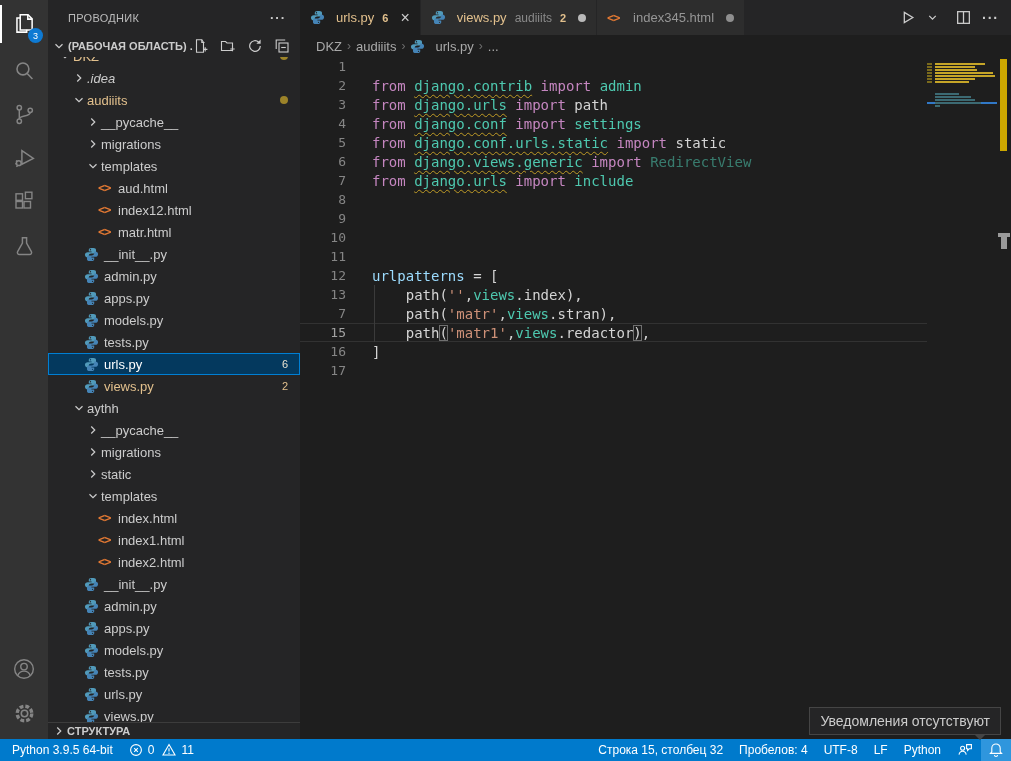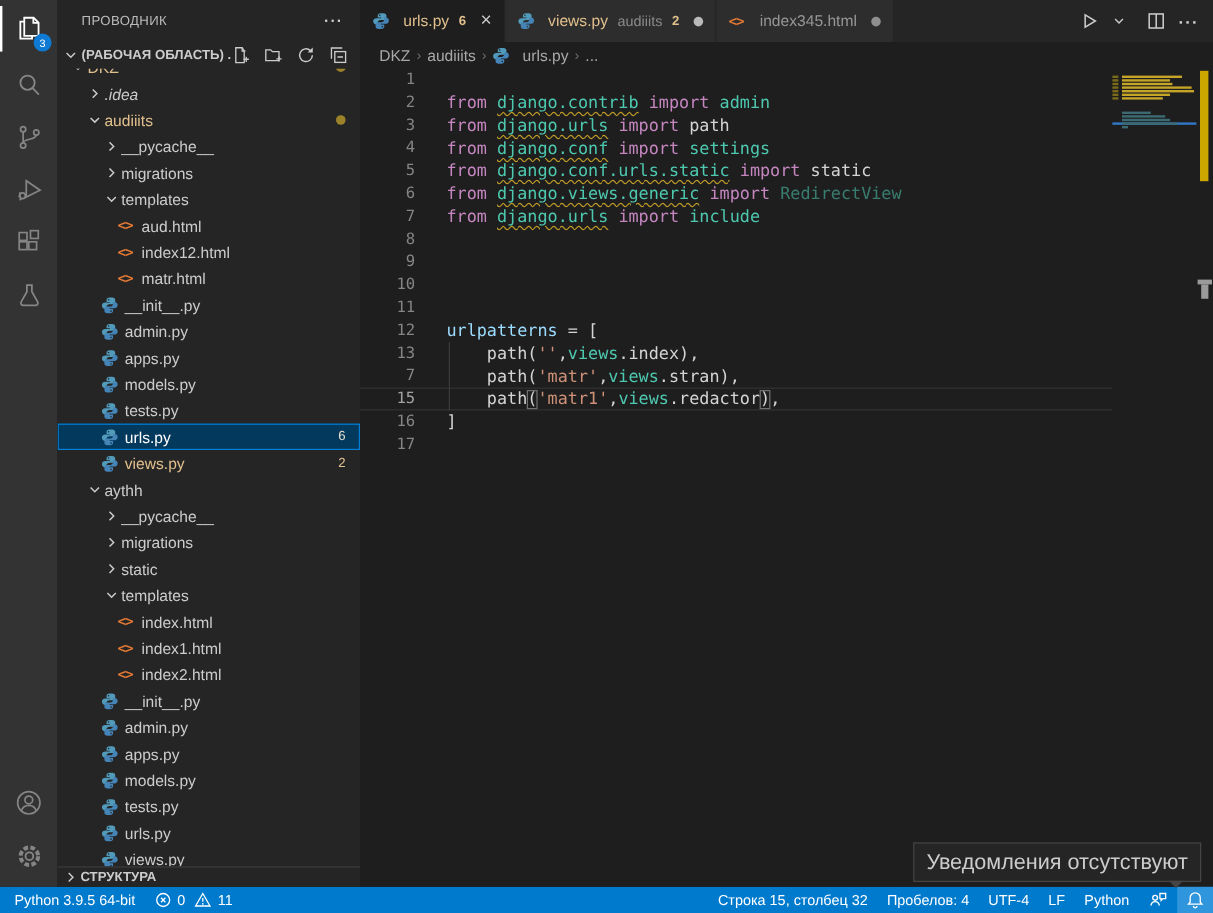--- a/index.html
+++ b/index.html
@@ -96,21 +96,21 @@
   
   .status-bar { height:22px; background:#007acc; display:flex; justify-content:space-between;
                 color:#ffffff; font-size:12px; flex:none; }
   .sb-side { display:flex; align-items:stretch;text-align:right; }
   .sb-item { display:flex; align-items:center; gap:5px; padding:0 8px; cursor:pointer; white-space:nowrap; }
   .sb-item.pad { padding-left:12px; }
   .bell-box { background:#2f96dd; width:30px; justify-content:center; padding:0; }
 
   
   .tooltip { position:absolute; right:10px; bottom:26px; background:#252526; border:1px solid #454545;
-             color:#cccccc; font-size:18px; padding:5px 10px; z-index:20; white-space:nowrap; }
+             color:#cccccc; font-size:14px; padding:5px 10px; z-index:20; white-space:nowrap; }
   .tooltip::after { content:""; position:absolute; bottom:-6px; right:14px; border-width:6px 6px 0;
                     border-style:solid; border-color:#454545 transparent transparent transparent; }
 </style>
 </head>
 <body>
 
 <div class="app">
   <div class="main-row">
 
     <div class="activity-bar">
@@ -654,21 +654,21 @@
       </div>
     </div>
     <div class="sb-side">
       <div class="sb-item">
         <span>Строка 15, столбец 32</span>
       </div>
       <div class="sb-item">
         <span>Пробелов: 4</span>
       </div>
       <div class="sb-item">
-        <span>UTF-4</span>
+        <span>UTF-8</span>
       </div>
       <div class="sb-item">
         <span>LF</span>
       </div>
       <div class="sb-item">
         <span>Python</span>
       </div>
       <div class="sb-item">
         <svg width="16" height="16" viewBox="0 0 16 16">
             <g fill="none" stroke="#ffffff" stroke-width="1.1">

